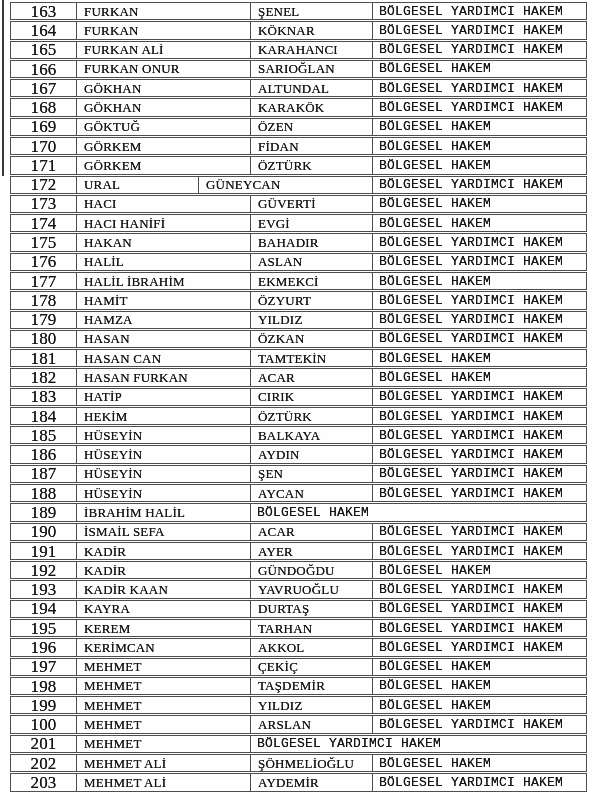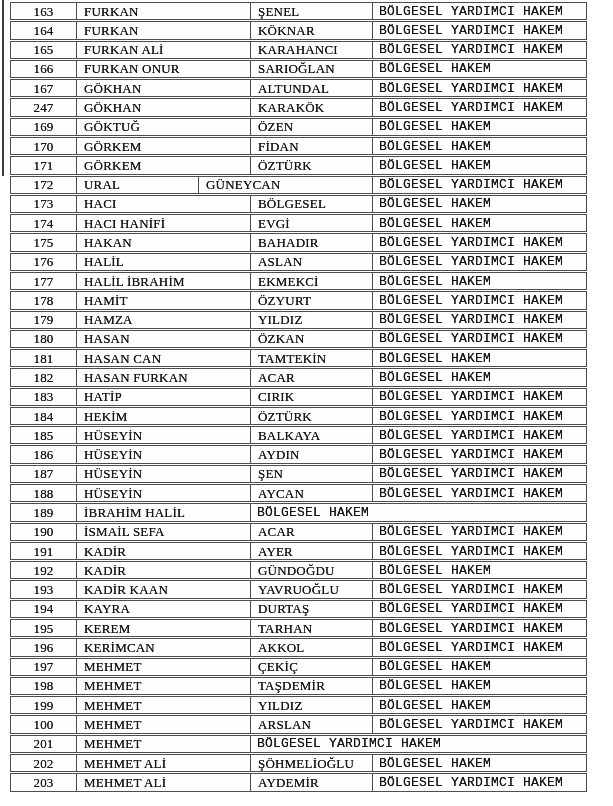--- a/index.html
+++ b/index.html
@@ -51,21 +51,21 @@
     font-size: 13px;
     letter-spacing: 0.2px;
     color: #161616;
     text-shadow: 0 0 0.5px #2a2a2a;
     line-height: 1;
   }
   .cell-number {
     width: 66px;
     justify-content: center;
     border-right: 1.4px solid #4d4d4d;
-    font-size: 13px;
+    font-size: 17px;
   }
   .cell-first-name {
     width: 174px;
     padding-left: 7px;
     border-right: 1.4px solid #4d4d4d;
   }
   .cell-last-name {
     width: 122px;
     padding-left: 7px;
     border-right: 1.4px solid #4d4d4d;
@@ -106,21 +106,21 @@
         <div class="cell cell-last-name">SARIOĞLAN</div>
         <div class="cell cell-title">BÖLGESEL HAKEM</div>
       </div>
       <div class="row">
         <div class="cell cell-number">167</div>
         <div class="cell cell-first-name">GÖKHAN</div>
         <div class="cell cell-last-name">ALTUNDAL</div>
         <div class="cell cell-title">BÖLGESEL YARDIMCI HAKEM</div>
       </div>
       <div class="row">
-        <div class="cell cell-number">247</div>
+        <div class="cell cell-number">168</div>
         <div class="cell cell-first-name">GÖKHAN</div>
         <div class="cell cell-last-name">KARAKÖK</div>
         <div class="cell cell-title">BÖLGESEL YARDIMCI HAKEM</div>
       </div>
       <div class="row">
         <div class="cell cell-number">169</div>
         <div class="cell cell-first-name">GÖKTUĞ</div>
         <div class="cell cell-last-name">ÖZEN</div>
         <div class="cell cell-title">BÖLGESEL HAKEM</div>
       </div>
@@ -138,21 +138,21 @@
       </div>
       <div class="row">
         <div class="cell cell-number">172</div>
         <div class="cell cell-last-name">URAL</div>
         <div class="cell cell-first-name">GÜNEYCAN</div>
         <div class="cell cell-title">BÖLGESEL YARDIMCI HAKEM</div>
       </div>
       <div class="row">
         <div class="cell cell-number">173</div>
         <div class="cell cell-first-name">HACI</div>
-        <div class="cell cell-last-name">BÖLGESEL</div>
+        <div class="cell cell-last-name">GÜVERTİ</div>
         <div class="cell cell-title">BÖLGESEL HAKEM</div>
       </div>
       <div class="row">
         <div class="cell cell-number">174</div>
         <div class="cell cell-first-name">HACI HANİFİ</div>
         <div class="cell cell-last-name">EVGİ</div>
         <div class="cell cell-title">BÖLGESEL HAKEM</div>
       </div>
       <div class="row">
         <div class="cell cell-number">175</div>

